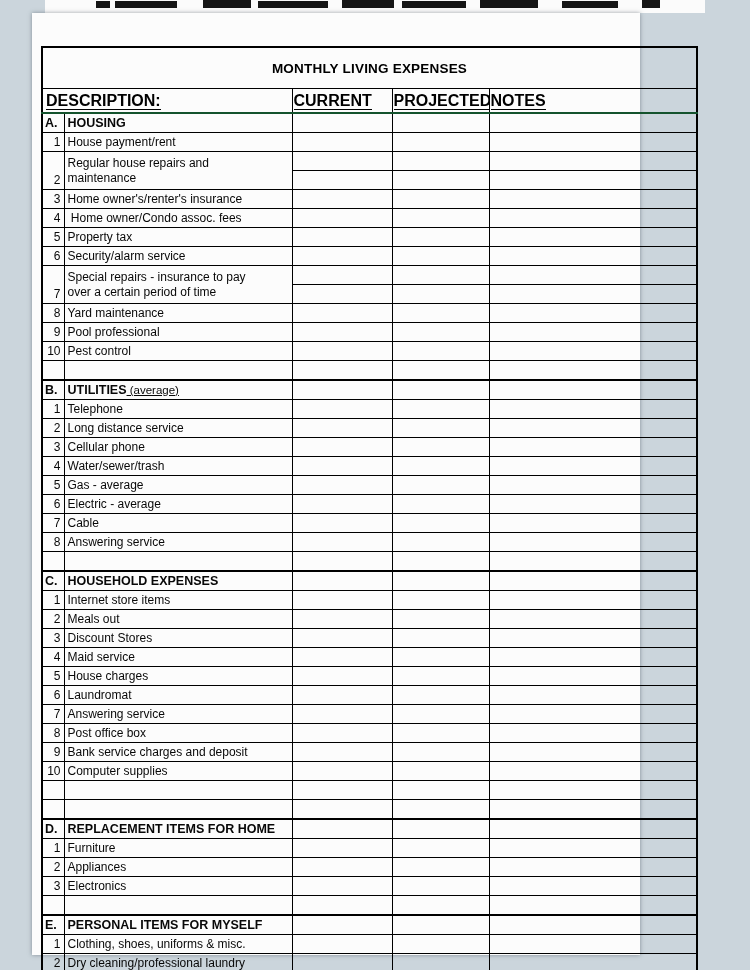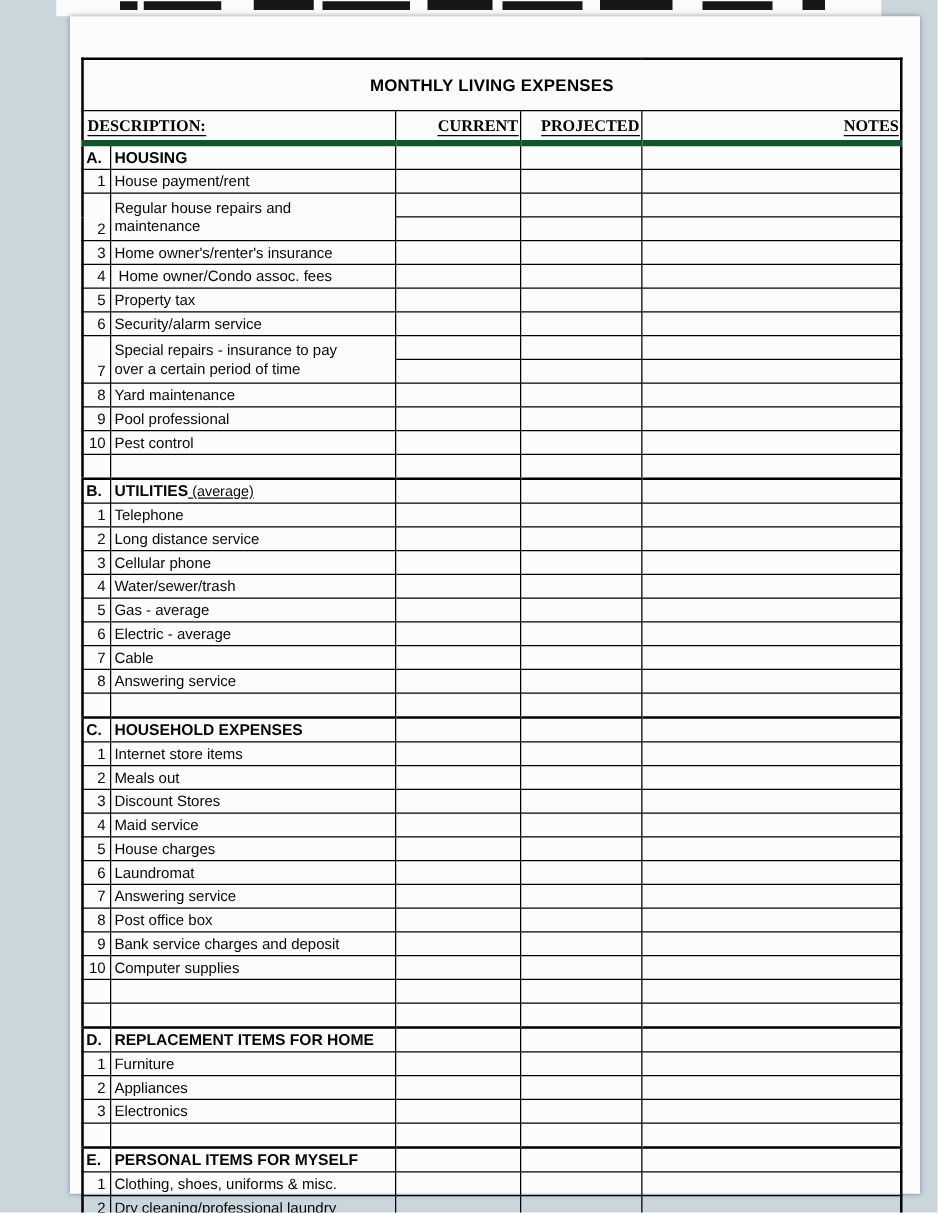--- a/index.html
+++ b/index.html
@@ -6,33 +6,33 @@
   body {
     width: 750px; height: 970px;
     background: #cbd5dc;
     position: relative;
     overflow: hidden;
     font-family: "Liberation Sans", "DejaVu Sans", sans-serif;
   }
   .top-white { position: absolute; left: 45px; top: 0; width: 660px; height: 13px; background: #fbfbfb; }
   .mark { position: absolute; background: #161616; }
   .sheet {
-    position: absolute; left: 56px; top: 13px;
-    width: 680px; height: 942px;
+    position: absolute; left: 32px; top: 13px;
+    width: 608px; height: 942px;
     background: #fcfcfc;
     box-shadow: 0 0 4px rgba(55,65,78,.5);
     padding: 33px 20px 0 9px;
     box-sizing: border-box;
   }
   table { border-collapse: collapse; table-layout: fixed; width: 655px; border: 2px solid #000; }
   td { border: 1px solid #000; overflow: hidden; vertical-align: middle; }
   .title-row td { height: 38px; text-align: center; font-weight: 700; font-size: 13.5px; letter-spacing: .2px; color:#000; }
-  .head-row td { height: 21px; font-weight: 700; font-size: 13px; border-bottom: 5px solid #14532d; color:#000;font-family:Liberation Serif, serif; }
+  .head-row td { height: 21px; font-weight: 700; font-size: 16px; border-bottom: 2px solid #14532d; color:#000; }
   .head-row .h-desc { text-align: left; padding-left: 3px; }
-  .h-center { text-align: right; }
+  .h-center { text-align: left; }
   .u { border-bottom: 1.6px solid #000; padding-bottom: 0px; }
   tbody td { height: 18px; font-size: 12px; padding: 0 2px; color: #080808; }
   td.num { text-align: right; padding-right: 3px; }
   td.num.letter { text-align: left; padding-left: 2px; font-weight: 700; font-size: 12.5px; }
   td.desc { text-align: left; padding-left: 3px; }
   .desc-line { line-height: 15px; white-space: pre; }
   tr.section-row td { border-top: 2px solid #000; }
   .sec-bold { font-weight: 700; font-size: 12.5px; white-space: pre; }
   .sec-suffix { font-weight: 400; font-size: 11.5px; white-space: pre; text-decoration: underline; }
   td.bottom { vertical-align: bottom; padding-bottom: 2px; }

